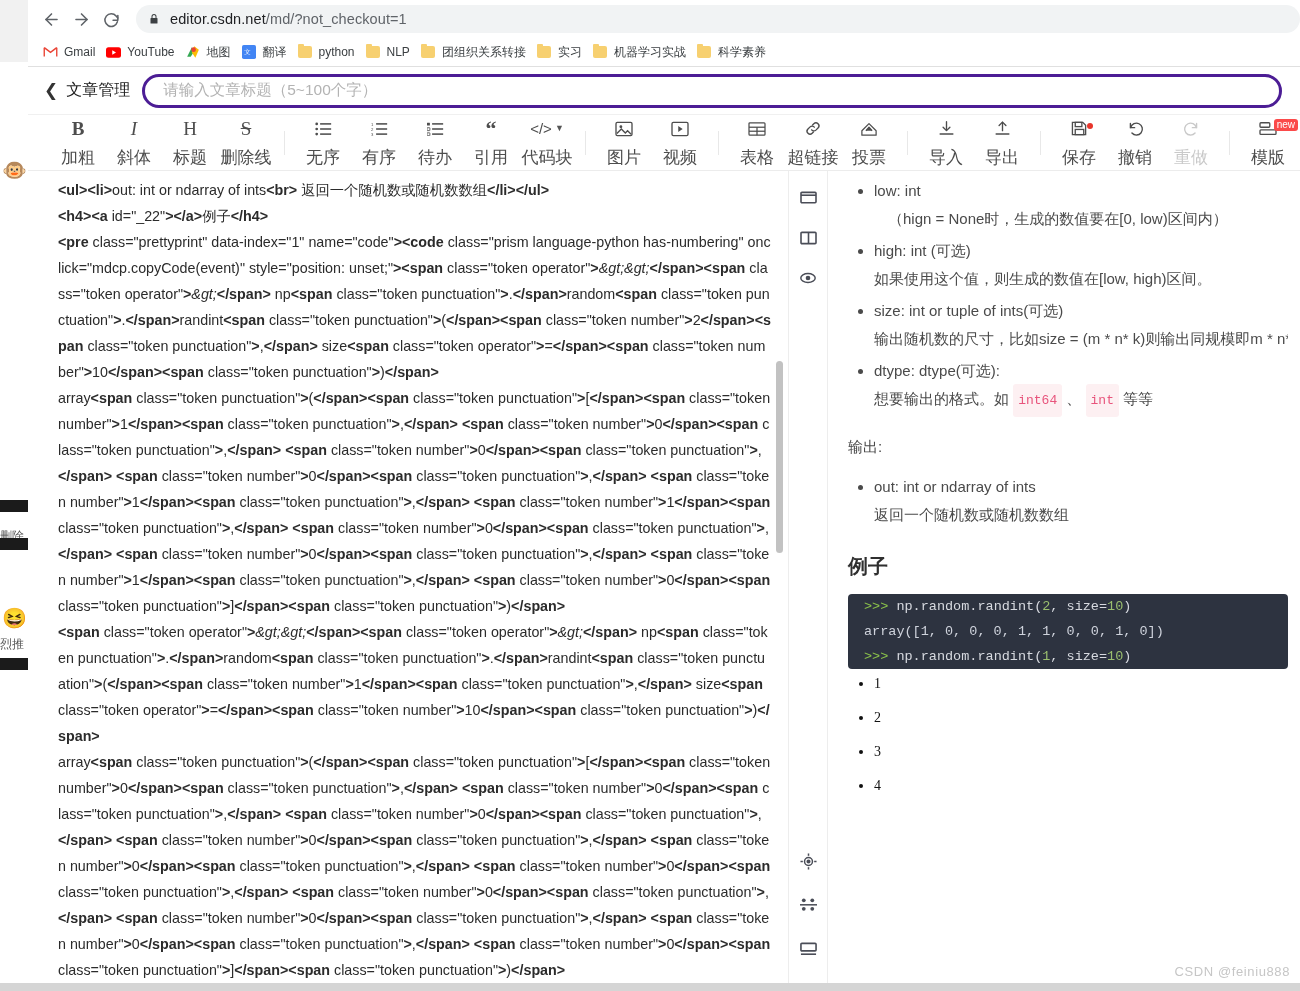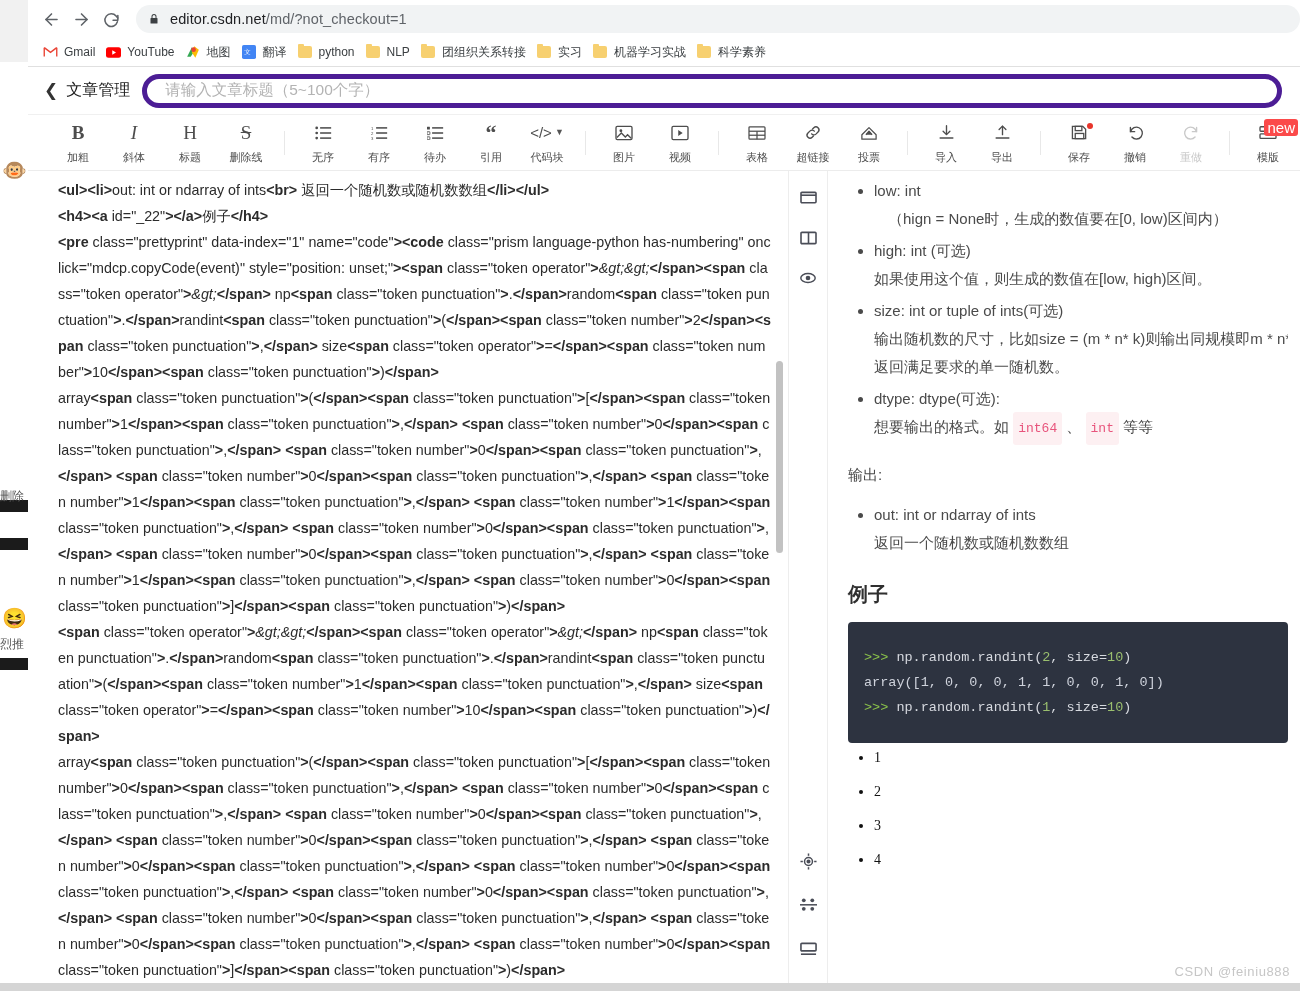--- a/index.html
+++ b/index.html
@@ -42,33 +42,33 @@
   .bm-ico { width:16px; height:16px; display:flex; align-items:center; justify-content:center; flex:none; }
   .folder-ico { width:14px; height:12px; background:#f7d070; border-radius:1px 2px 2px 2px; position:relative; }
   .folder-ico:after{ content:""; position:absolute; left:0; top:-2px; width:6px; height:3px; background:#f7d070; border-radius:1px 1px 0 0;}
   #bookmark-divider { height:1px; background:#e0e0e0; }
 
   
   #editor-head { height:48px; display:flex; align-items:center; padding:0 18px 0 16px; background:#fff; border-bottom:1px solid #f0f0f0;}
   #back-link { display:flex; align-items:center; font-size:16px; color:#222; white-space:nowrap; }
   #back-chevron { font-size:17px; margin-right:8px; color:#333; }
   #title-input {
-    flex:1; margin-left:12px; height:34px; border:5px solid #4c1d95; border-radius:17px;
+    flex:1; margin-left:12px; height:34px; border:3px solid #4c1d95; border-radius:17px;
     display:flex; align-items:center; padding:0 18px; font-size:15.5px; color:#b3b3b3; background:#fff;
   }
 
   
   #toolbar { height:56px; background:#fff; display:flex; align-items:center; padding-left:22px; border-bottom:1px solid #ececec; position:relative; }
   .tb-item { width:56px; height:52px; display:flex; flex-direction:column; align-items:center; justify-content:center; position:relative; flex:none; }
   .tb-glyph { height:24px; display:flex; align-items:center; justify-content:center; font-size:18px; color:#4d4d4d; line-height:1; }
-  .tb-label { font-size:11px; color:#4d4d4d; margin-top:5px; white-space:nowrap;text-align:center; }
+  .tb-label { font-size:17px; color:#4d4d4d; margin-top:5px; white-space:nowrap;text-align:center; }
   .tb-item.disabled .tb-glyph, .tb-item.disabled .tb-label { color:#c9c9c9; }
   .tb-sep { width:1px; height:24px; background:#e8e8e8; margin:0 10px; flex:none; }
   .tb-dot { position:absolute; top:6px; right:14px; width:6px; height:6px; border-radius:50%; background:#e8352b; }
-  .tb-new { position:absolute; top:2px; right:-2px; background:#fb4a4a; color:#fff; font-size:15px; border-radius:3px; padding:1px 3px; line-height:1; }
+  .tb-new { position:absolute; top:2px; right:-2px; background:#fb4a4a; color:#fff; font-size:10px; border-radius:3px; padding:1px 3px; line-height:1; }
   .tb-caret { font-size:9px; margin-left:3px; color:#555; }
 
   
   #panes { display:flex; height:calc(991px - 38px - 28px - 1px - 48px - 57px); position:relative; }
   #editor-pane { width:760px; position:relative; background:#fff; overflow:hidden; }
   #editor-text {
     padding:6px 16px 0 30px; font-size:14.3px; line-height:26px; color:#2b2b2b;
     word-break:break-all; white-space:normal;
   }
   #editor-text .l { display:block; }
@@ -85,21 +85,21 @@
   
   #preview-pane { flex:1; background:#fff; padding:6px 12px 0 18px; overflow:hidden; position:relative; font-size:15px; color:#4a4a4a; }
   #preview-pane ul { margin:0 0 0 6px; padding-left:22px; }
   #preview-pane li { margin-bottom:4px; line-height:28px; list-style:disc; }
   .sub { display:block; }
   .indent { padding-left:14px; display:block; }
   .para { margin:18px 0 12px 2px; line-height:28px; }
   .h-ex { font-size:20px; font-weight:bold; color:#2f2f2f; margin:24px 0 14px 2px; }
   code.inline { background:#fdf0f2; color:#e8547c; font-family:"Liberation Mono", monospace; font-size:13px; padding:9px 5px; border-radius:3px; }
   #code-block {
-    background:#2d3340; border-radius:4px; padding:23px 16px; margin:2px 0 0 2px;
+    background:#2d3340; border-radius:4px; padding:0 16px; margin:2px 0 0 2px;
     font-family:"Liberation Mono", monospace; font-size:13.5px; line-height:25px; color:#cfd3dc;
   }
   #code-block .prompt { color:#8bc34a; }
   #code-block .fn { color:#d7dae0; }
   #code-block .num { color:#9abf6e; }
   #code-block .kw { color:#d7dae0; }
   #num-list { margin-top:60px; }
   #num-list li { line-height:30px; font-size:14px; color:#111; font-family:"Liberation Serif", serif; }
 
   
@@ -111,21 +111,21 @@
 <body>
 
 <div id="bg-window">
   <div class="bg-strip bg-grey" style="top:0;height:62px;"></div>
   <div class="bg-strip bg-white" style="top:62px;height:18px;"></div>
   <div class="bg-strip bg-white" style="top:80px;height:40px;"></div>
   <div class="bg-strip bg-white" style="top:120px;height:40px;"></div>
   <div class="bg-emoji" style="top:160px;">🐵</div>
   <div class="bg-strip bg-white" style="top:190px;height:310px;"></div>
   <div class="bg-strip bg-dark" style="top:500px;height:12px;"></div>
-  <div class="bg-cntext" style="top:488px;">删除</div>
+  <div class="bg-cntext" style="top:528px;">删除</div>
   <div class="bg-strip bg-dark" style="top:538px;height:12px;"></div>
   <div class="bg-strip bg-white" style="top:552px;height:58px;"></div>
   <div class="bg-emoji" style="top:608px;">😆</div>
   <div class="bg-cntext" style="top:636px;">烈推</div>
   <div class="bg-strip bg-dark" style="top:658px;height:12px;"></div>
   <div class="bg-strip bg-white" style="top:672px;height:300px;"></div>
 </div>
 
 <div id="browser">
 
@@ -504,21 +504,20 @@
           <span>low: int</span>
           <span class="indent">（hign = None时，生成的数值要在[0, low)区间内）</span>
         </li>
         <li>
           <span>high: int (可选)</span>
           <span class="sub">如果使用这个值，则生成的数值在[low, high)区间。</span>
         </li>
         <li>
           <span>size: int or tuple of ints(可选)</span>
           <span class="sub" style="display:block;overflow:hidden;white-space:nowrap;">输出随机数的尺寸，比如size = (m * n* k)则输出同规模即m * n* k个随机数。默认是None的，仅仅</span>
-          <span class="sub">返回满足要求的单一随机数。</span>
         </li>
         <li>
           <span>dtype: dtype(可选):</span>
           <span class="sub"><span>想要输出的格式。如 </span><code class="inline">int64</code><span> 、 </span><code class="inline">int</code><span> 等等</span></span>
         </li>
       </ul>
 
       <div class="para">输出:</div>
 
       <ul>

